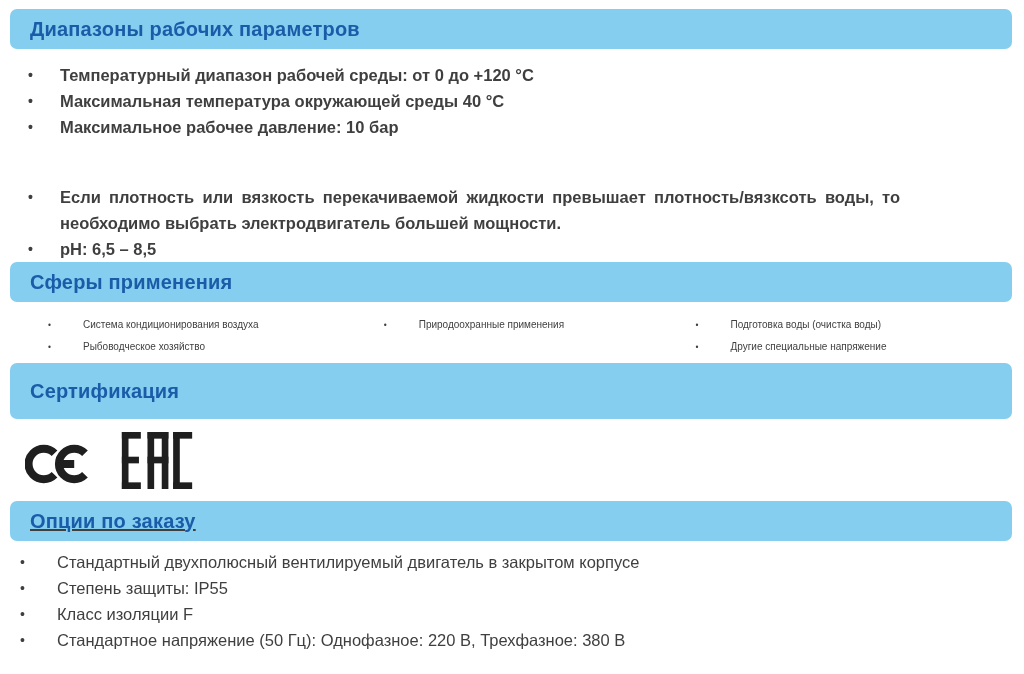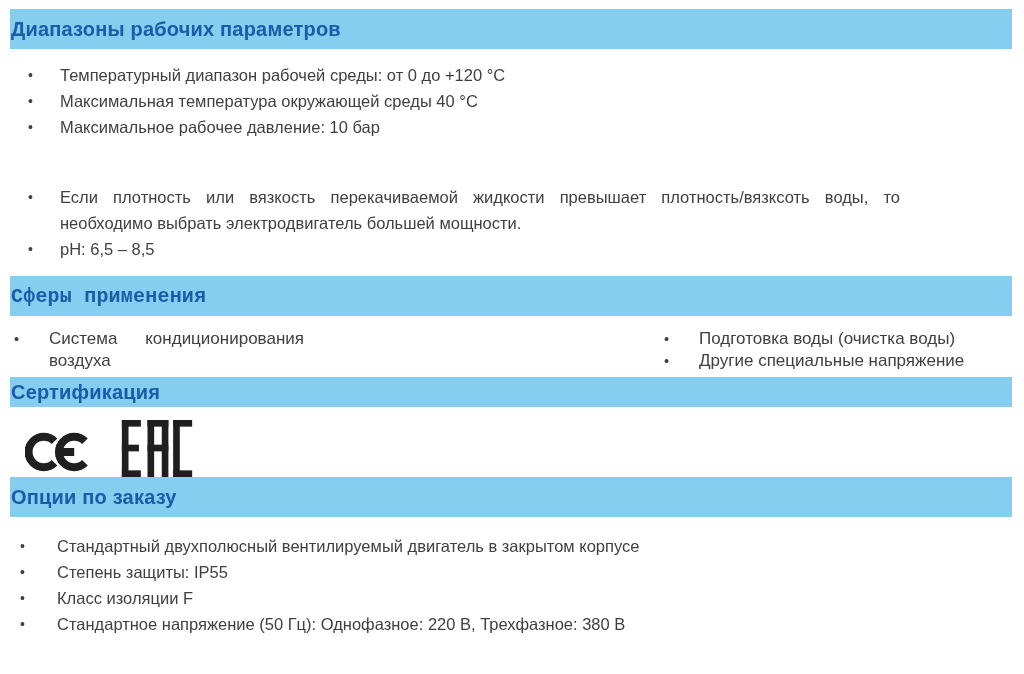--- a/index.html
+++ b/index.html
@@ -16,76 +16,79 @@
     font-family:"Liberation Sans","DejaVu Sans",sans-serif;
     color:var(--body);
     outline:1px solid #e3e3e3;
     overflow:hidden;
   }
   .band{
     background:var(--band);
     margin:0 12px 0 10px;
     height:40px;
     display:flex;align-items:center;
-    padding-left:1px;
+    padding-left:20px;
+    border-radius:7px;
   }
   .band h2{
     margin:0;
     font-size:20px;
     font-weight:700;
     color:var(--heading);
     letter-spacing:0.2px;
   }
   .band-1{margin-top:9px;}
-  .band-2{margin-top:14px;font-family:Liberation Mono, monospace;}
-  .band-3{margin-top:5px;height:30px;}
-  .band-4{margin-top:0;}
+  .band-2{}
+  .band-3{margin-top:5px;height:56px;}
+  .band-4{margin-top:12px;text-decoration:underline;}
 
   ul{list-style:none;margin:0;padding:0;}
   li{position:relative;}
   li::before{
     content:"•";
     position:absolute;left:0;top:0;
     color:var(--body);
     font-size:0.85em;
   }
 
   .list-ranges{
     margin:13px 0 0 28px;
     width:872px;
     font-size:16.5px;
     line-height:26px;
+    font-weight:bold;
   }
   .list-ranges li{padding-left:32px;}
   .list-ranges li.justify{text-align:justify;margin-top:44px;}
 
   .columns{
     display:flex;
     margin-top:12px;
-    padding-left:14px;
-    font-size:17px;
+    padding-left:48px;
+    font-size:10px;
     line-height:22px;
+    justify-content:space-between;
   }
   .columns li{padding-left:35px;}
   .columns li.justify{text-align:justify;}
   .col-1{width:290px;}
   .col-2{width:290px;margin-left:47px;}
   .col-3{width:330px;margin-left:23px;}
 
   .logos{
     display:flex;
     align-items:flex-end;
     margin:13px 0 0 25px;
     height:57px;
   }
   .ce-mark{display:block;margin-bottom:3px;}
   .eac-mark{display:block;margin-left:28px;}
 
   .list-options{
-    margin:16px 0 0 20px;
+    margin:8px 0 0 20px;
     width:960px;
     font-size:16.5px;
     line-height:26px;
   }
   .list-options li{padding-left:37px;}
 </style>
 </head>
 <body>
 
 <section>
@@ -101,22 +104,24 @@
   </ul>
 </section>
 
 <section>
   <div class="band band-2">
     <h2>Сферы применения</h2>
   </div>
   <div class="columns">
     <ul class="col-1">
       <li class="justify">Система кондиционирования воздуха</li>
+      <li>Рыбоводческое хозяйство</li>
     </ul>
     <ul class="col-2">
+      <li>Природоохранные применения</li>
     </ul>
     <ul class="col-3">
       <li>Подготовка воды (очистка воды)</li>
       <li>Другие специальные напряжение</li>
     </ul>
   </div>
 </section>
 
 <section>
   <div class="band band-3">

